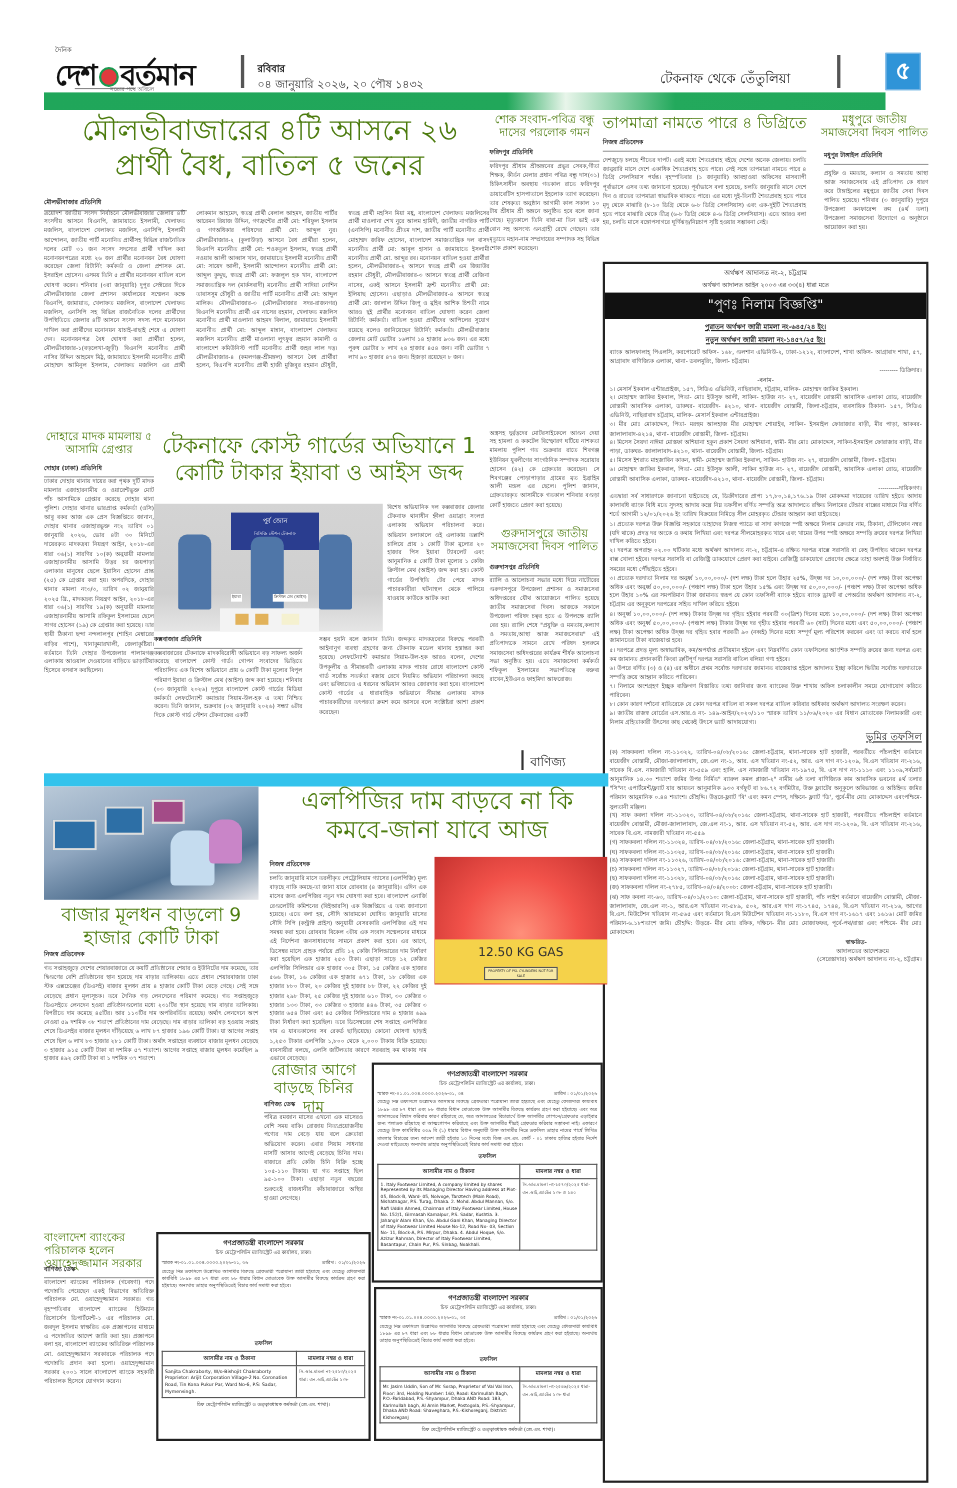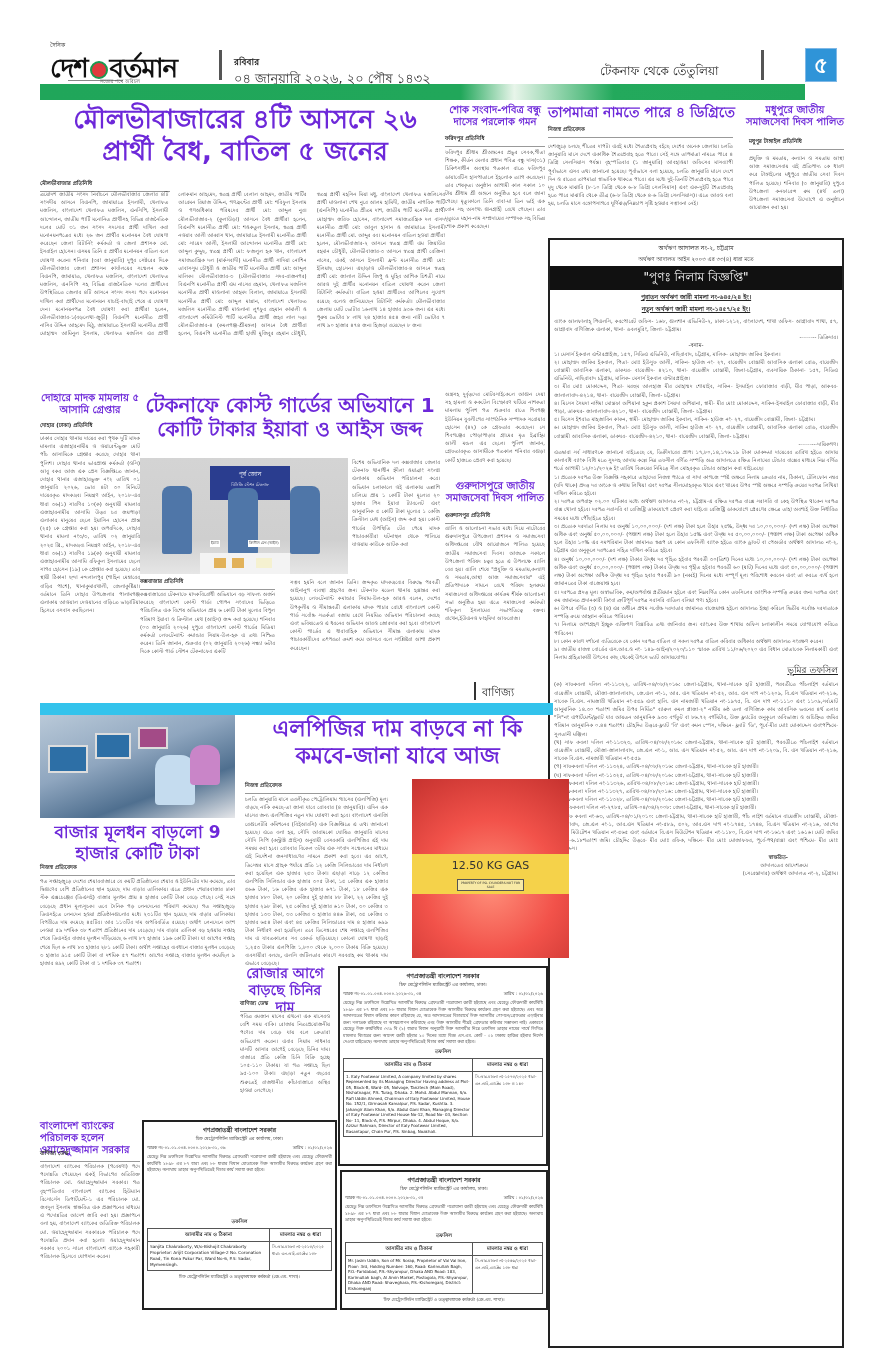--- a/index.html
+++ b/index.html
@@ -6,25 +6,25 @@
 html,body{width:870px;height:1353px;background:#fff;overflow:hidden}
 body{font-family:"DejaVu Sans",sans-serif;color:#222;position:relative}
 .abs{position:absolute}
 .logo{left:50px;top:48px;font-family:Liberation Sans, sans-serif;font-weight:bold;font-size:26px;color:#111;letter-spacing:-1px}
 .logo-small{left:50px;top:40px;font-size:6px;color:#333}
 .logo-dot{display:inline-block;width:18px;height:18px;border-radius:50%;background:#e03a3e;vertical-align:middle;margin:0 2px;border:2px solid #1a9a50}
 .logo-tag{left:100px;top:78px;font-size:5px;color:#555}
 .logo-line{left:68px;top:80px;width:55px;height:1px;background:#888}
 .vbar{width:3px;height:30px;background:#555}
 .day{left:234px;top:55px;font-size:9px;font-weight:bold}
-.date{left:234px;top:69px;font-size:13px;color:#333}
+.date{left:234px;top:69px;font-size:10px;color:#333}
 .section{left:600px;top:62px;font-size:12px;color:#222}
 .pagenum{left:805px;top:48px;width:32px;height:34px;background:#2f94d8;color:#fff;font-size:22px;font-weight:bold;text-align:center;line-height:34px;border:1px solid #7fb8e6}
 .greenbar{left:40px;top:84px;width:765px;height:16px;background:linear-gradient(90deg,#20a65a 0%,#21a75a 55%,#e8f5ea 62%,#23a95c 75%,#21a75a 100%)}
-.h-big{font-family:"DejaVu Sans",sans-serif;font-weight:bold;color:#6d28d9;text-align:center;line-height:1.22}
+.h-big{font-family:"DejaVu Sans",sans-serif;font-weight:normal;color:#4d7c0f;text-align:center;line-height:1.22}
 .byline{font-size:5.5px;font-weight:bold;color:#222;border-bottom:1px solid #999;padding-bottom:3px}
 .txt{font-size:5.2px;line-height:8.2px;color:#333;text-align:justify;overflow:hidden}
 .col3{column-count:3;column-gap:10px}
 .img{background:#888;overflow:hidden}
 .box{border:2px solid #222}
 .blackband{background:#111;color:#fff;text-align:center}
 .tbl{border-collapse:collapse;width:100%}
 .tbl td,.tbl th{border:1px solid #555;font-size:5px;padding:2px;vertical-align:top}
 .tbl th{font-weight:bold;text-align:center}
 .cyanbar{left:40px;top:703px;width:513px;height:12px;background:#33c3ec}
@@ -142,21 +142,21 @@
 <div class="abs img" style="left:40px;top:715px;width:195px;height:103px;background:linear-gradient(160deg,#b9c9d8 0%,#8fa6bf 40%,#4f6f8f 70%,#e6e7ea 100%)">
   <div style="position:absolute;left:8px;top:30px;width:40px;height:28px;background:#2d6fa6;border:2px solid #ddd"></div>
   <div style="position:absolute;left:55px;top:18px;width:36px;height:26px;background:#2d6fa6;border:2px solid #ddd"></div>
   <div style="position:absolute;left:98px;top:12px;width:30px;height:22px;background:#a34b87;border:2px solid #ddd"></div>
   <div style="position:absolute;left:115px;top:40px;width:40px;height:50px;background:#c5dcef;border-radius:14px 14px 4px 4px"></div>
   <div style="position:absolute;left:150px;top:30px;width:30px;height:40px;background:#c985c8;border-radius:12px 12px 4px 4px"></div>
 </div>
 
 <div class="abs h-big" style="left:245px;top:716px;width:305px;font-size:22px">এলপিজির দাম বাড়বে না কি কমবে-জানা যাবে আজ</div>
 <div class="abs byline" style="left:245px;top:782px;width:125px">নিজস্ব প্রতিবেদক</div>
-<div class="abs img" style="left:412px;top:779px;width:157px;height:179px;background:radial-gradient(circle at 50% 60%,#ff8f7a 0%,#f2524a 50%,#c5322f 100%)">
+<div class="abs img" style="left:395px;top:779px;width:157px;height:116px;background:radial-gradient(circle at 50% 60%,#ff8f7a 0%,#f2524a 50%,#c5322f 100%)">
   <div style="position:absolute;left:0;top:75px;width:157px;height:40px;background:#f5d24a"></div>
   <div style="position:absolute;left:20px;top:80px;width:117px;text-align:center;font-size:11px;color:#333">12.50 KG GAS</div>
   <div style="position:absolute;left:45px;top:100px;width:67px;text-align:center;font-size:3px;color:#333;border:1px solid #555;background:#f7e9a5;padding:1px">PROPERTY OF PSL CYLINDERS NOT FOR SALE</div>
 </div>
 <div class="abs txt" style="left:245px;top:795px;width:143px;height:172px">চলতি জানুয়ারি মাসে তরলীকৃত পেট্রোলিয়াম গ্যাসের (এলপিজি) মূল্য বাড়ছে নাকি কমছে-তা জানা যাবে রোববার (৪ জানুয়ারি)। এদিন এক মাসের জন্য এলপিজির নতুন দাম ঘোষণা করা হবে। বাংলাদেশ এনার্জি রেগুলেটরি কমিশনের (বিইআরসি) এক বিজ্ঞপ্তিতে এ তথ্য জানানো হয়েছে। এতে বলা হয়, সৌদি আরামকো ঘোষিত জানুয়ারি মাসের সৌদি সিপি (কন্ট্রাক্ট প্রাইস) অনুযায়ী বেসরকারি এলপিজির এই দাম সমন্বয় করা হবে। রোববার বিকেল ৩টায় এক সংবাদ সম্মেলনের মাধ্যমে এই নির্দেশনা জনসাধারণের সামনে প্রকাশ করা হবে। এর আগে, ডিসেম্বর মাসে গ্রাহক পর্যায়ে প্রতি ১২ কেজি সিলিন্ডারের দাম নির্ধারণ করা হয়েছিল এক হাজার ২৫৩ টাকা। এছাড়া সাড়ে ১২ কেজির এলপিজি সিলিন্ডার এক হাজার ৩০৫ টাকা, ১৫ কেজির এক হাজার ৫৬৬ টাকা, ১৬ কেজির এক হাজার ৬৭১ টাকা, ১৮ কেজির এক হাজার ৮৮০ টাকা, ২০ কেজির দুই হাজার ৮৮ টাকা, ২২ কেজির দুই হাজার ২৯৮ টাকা, ২৫ কেজির দুই হাজার ৬১০ টাকা, ৩০ কেজির ৩ হাজার ১৩৩ টাকা, ৩৩ কেজির ৩ হাজার ৪৪৬ টাকা, ৩৫ কেজির ৩ হাজার ৬৫৪ টাকা এবং ৪৫ কেজির সিলিন্ডারের দাম ৪ হাজার ৬৯৯ টাকা নির্ধারণ করা হয়েছিল। তবে ডিসেম্বরের শেষ সপ্তাহে এলপিজির দাম এ যাবতকালের সব রেকর্ড ছাড়িয়েছে। কোনো ঘোষণা ছাড়াই ১,২৫৩ টাকার এলপিজি ১,৮০০ থেকে ২,০০০ টাকায় বিক্রি হয়েছে। ব্যবসায়ীরা বলছে, এলসি জটিলতার কারণে সরবরাহ কম থাকায় দাম এভাবে বেড়েছে।</div>
 <div class="abs txt" style="left:392px;top:931px;width:157px;height:36px"></div>
 
 <div class="abs h-big" style="left:40px;top:822px;width:195px;font-size:17px">বাজার মূলধন বাড়লো 9 হাজার কোটি টাকা</div>
 <div class="abs byline" style="left:40px;top:864px;width:195px">নিজস্ব প্রতিবেদক</div>
 <div class="abs txt" style="left:40px;top:877px;width:195px;height:235px">গত সপ্তাহজুড়ে দেশের শেয়ারবাজারে যে কয়টি প্রতিষ্ঠানের শেয়ার ও ইউনিটের দাম কমেছে, তার দ্বিগুণের বেশি প্রতিষ্ঠানের স্থান হয়েছে দাম বাড়ার তালিকায়। এতে প্রধান শেয়ারবাজার ঢাকা স্টক এক্সচেঞ্জের (ডিএসই) বাজার মূলধন প্রায় ৪ হাজার কোটি টাকা বেড়ে গেছে। সেই সঙ্গে বেড়েছে প্রধান মূল্যসূচক। তবে দৈনিক গড় লেনদেনের পরিমাণ কমেছে। গত সপ্তাহজুড়ে ডিএসইতে লেনদেন হওয়া প্রতিষ্ঠানগুলোর মধ্যে ২৩১টির স্থান হয়েছে দাম বাড়ার তালিকায়। বিপরীতে দাম কমেছে ৪৫টির। আর ১১৩টির দাম অপরিবর্তিত রয়েছে। অর্থাৎ লেনদেনে অংশ নেওয়া ৫৯ দশমিক ৩৮ শতাংশ প্রতিষ্ঠানের দাম বেড়েছে। দাম বাড়ার তালিকা বড় হওয়ায় সপ্তাহ শেষে ডিএসইর বাজার মূলধন দাঁড়িয়েছে ৬ লাখ ৮৭ হাজার ১৯৬ কোটি টাকা। যা আগের সপ্তাহ শেষে ছিল ৬ লাখ ৮৩ হাজার ২৮১ কোটি টাকা। অর্থাৎ সপ্তাহের ব্যবধানে বাজার মূলধন বেড়েছে ৩ হাজার ৯১৫ কোটি টাকা বা দশমিক ৫৭ শতাংশ। আগের সপ্তাহে বাজার মূলধন কমেছিল ৯ হাজার ৪৯২ কোটি টাকা বা ১ দশমিক ৩৭ শতাংশ।</div>

